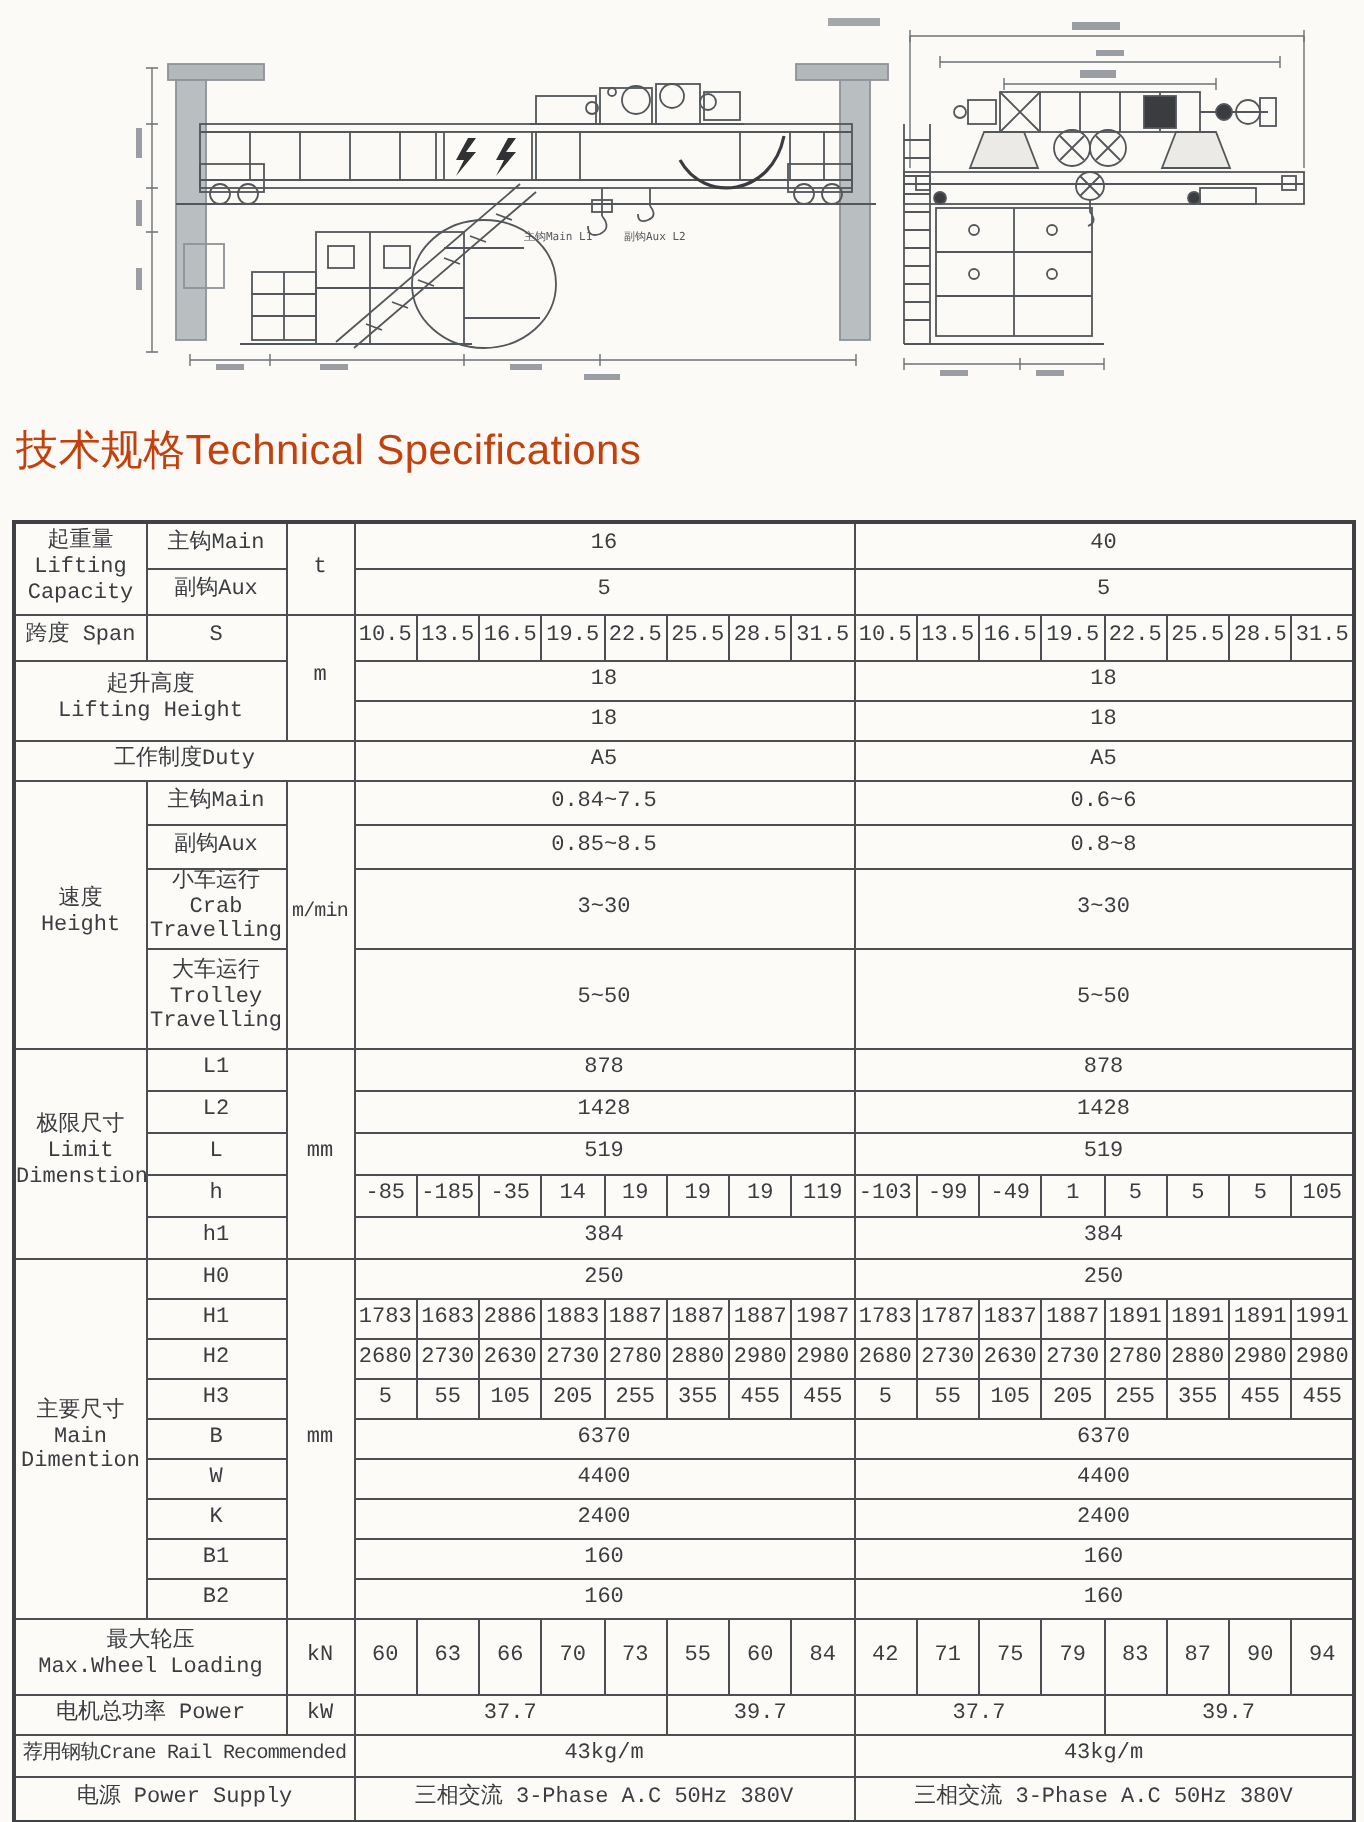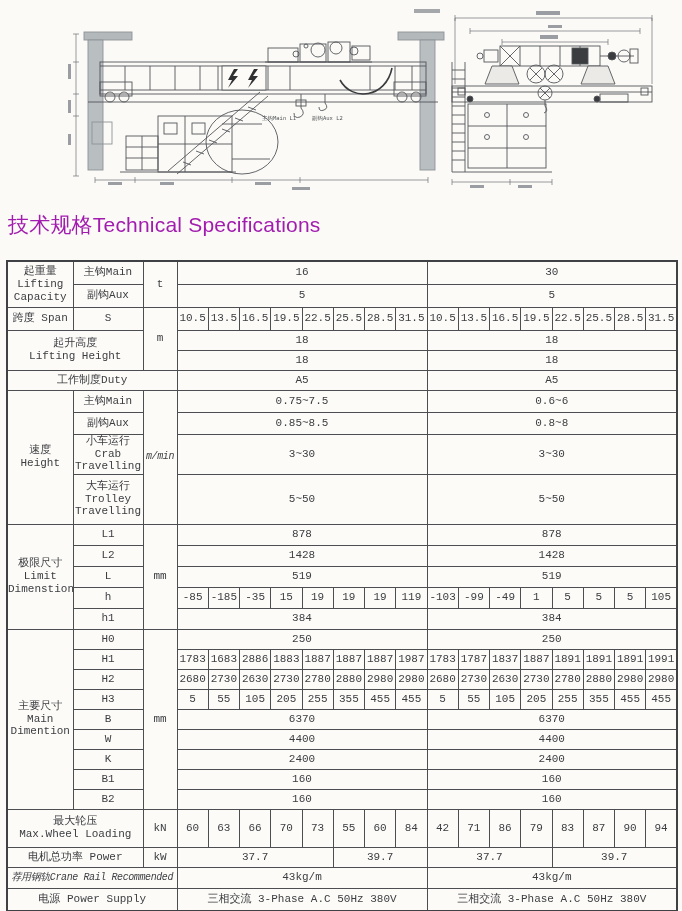--- a/index.html
+++ b/index.html
@@ -1,27 +1,27 @@
 <!DOCTYPE html>
 <html><head>
 <meta charset="utf-8">
 <style>
   html,body{margin:0;padding:0;}
   body{width:682px;height:911px;background:#fbfaf6;font-family:"Liberation Mono","DejaVu Sans Mono",monospace;}
   .sheet{position:relative;width:682px;height:911px;overflow:hidden;background:#fbfaf6;}
   .page-title{position:absolute;left:8px;top:211px;font-family:"Liberation Sans","DejaVu Sans",sans-serif;
-    font-size:21px;color:#a21caf;letter-spacing:0.2px;}
+    font-size:21px;color:#c2410c;letter-spacing:0.2px;}
   .drawing{position:absolute;left:0;top:4px;width:682px;height:200px;}
   table.spec{position:absolute;left:6px;top:260px;width:672px;border-collapse:collapse;table-layout:fixed;
     font-size:11px;color:#3b3d40;background:#fcfbf8;}
   table.spec td{border:1px solid #4c4e51;text-align:center;vertical-align:middle;padding:0;
     line-height:1.18;overflow:hidden;white-space:pre-line;}
   table.spec{border:2px solid #3f4144;}
   td.lbl{font-size:11px;}
-  td.sm{font-size:10px;letter-spacing:-0.4px;font-style:italic;}
+  td.sm{font-size:10px;letter-spacing:-0.4px;}
   tr.h23{height:23px}tr.h22{height:22px}tr.h21{height:21px}tr.h20{height:20px}
   tr.h40{height:40px}tr.h50{height:50px}tr.h38{height:38px}
   svg text{font-family:"DejaVu Sans Mono",monospace;}
 </style>
 </head>
 <body>
 
 <div class="sheet">
 
   <svg class="drawing" viewBox="0 0 682 200">
@@ -219,21 +219,21 @@
         <col>
     </colgroup>
     <tbody>
       <tr class="h23">
         <td class="lbl" rowspan="2">起重量
 Lifting
 Capacity</td>
         <td class="lbl">主钩Main</td>
         <td rowspan="2">t</td>
         <td colspan="8">16</td>
-        <td colspan="8">30</td>
+        <td colspan="8">40</td>
       </tr>
       <tr class="h23">
         <td class="lbl">副钩Aux</td>
         <td colspan="8">5</td>
         <td colspan="8">5</td>
       </tr>
       <tr class="h23">
         <td class="lbl">跨度 Span</td>
         <td>S</td>
         <td rowspan="3">m</td>
@@ -267,21 +267,21 @@
       <tr class="h20">
         <td class="lbl" colspan="3">工作制度Duty</td>
         <td colspan="8">A5</td>
         <td colspan="8">A5</td>
       </tr>
       <tr class="h22">
         <td class="lbl" rowspan="4">速度
 Height</td>
         <td class="lbl">主钩Main</td>
         <td class="sm" rowspan="4">m/min</td>
-        <td colspan="8">0.75~7.5</td>
+        <td colspan="8">0.84~7.5</td>
         <td colspan="8">0.6~6</td>
       </tr>
       <tr class="h22">
         <td class="lbl">副钩Aux</td>
         <td colspan="8">0.85~8.5</td>
         <td colspan="8">0.8~8</td>
       </tr>
       <tr class="h40">
         <td class="lbl">小车运行Crab
 Travelling</td>
@@ -312,21 +312,21 @@
       <tr class="h21">
         <td>L</td>
         <td colspan="8">519</td>
         <td colspan="8">519</td>
       </tr>
       <tr class="h21">
         <td>h</td>
         <td>-85</td>
           <td>-185</td>
           <td>-35</td>
-          <td>15</td>
+          <td>14</td>
           <td>19</td>
           <td>19</td>
           <td>19</td>
           <td>119</td>
           <td>-103</td>
           <td>-99</td>
           <td>-49</td>
           <td>1</td>
           <td>5</td>
           <td>5</td>
@@ -436,21 +436,21 @@
         <td>60</td>
           <td>63</td>
           <td>66</td>
           <td>70</td>
           <td>73</td>
           <td>55</td>
           <td>60</td>
           <td>84</td>
           <td>42</td>
           <td>71</td>
-          <td>86</td>
+          <td>75</td>
           <td>79</td>
           <td>83</td>
           <td>87</td>
           <td>90</td>
           <td>94</td>
       </tr>
       <tr class="h20">
         <td class="lbl" colspan="2">电机总功率 Power</td>
         <td>kW</td>
         <td colspan="5">37.7</td>

